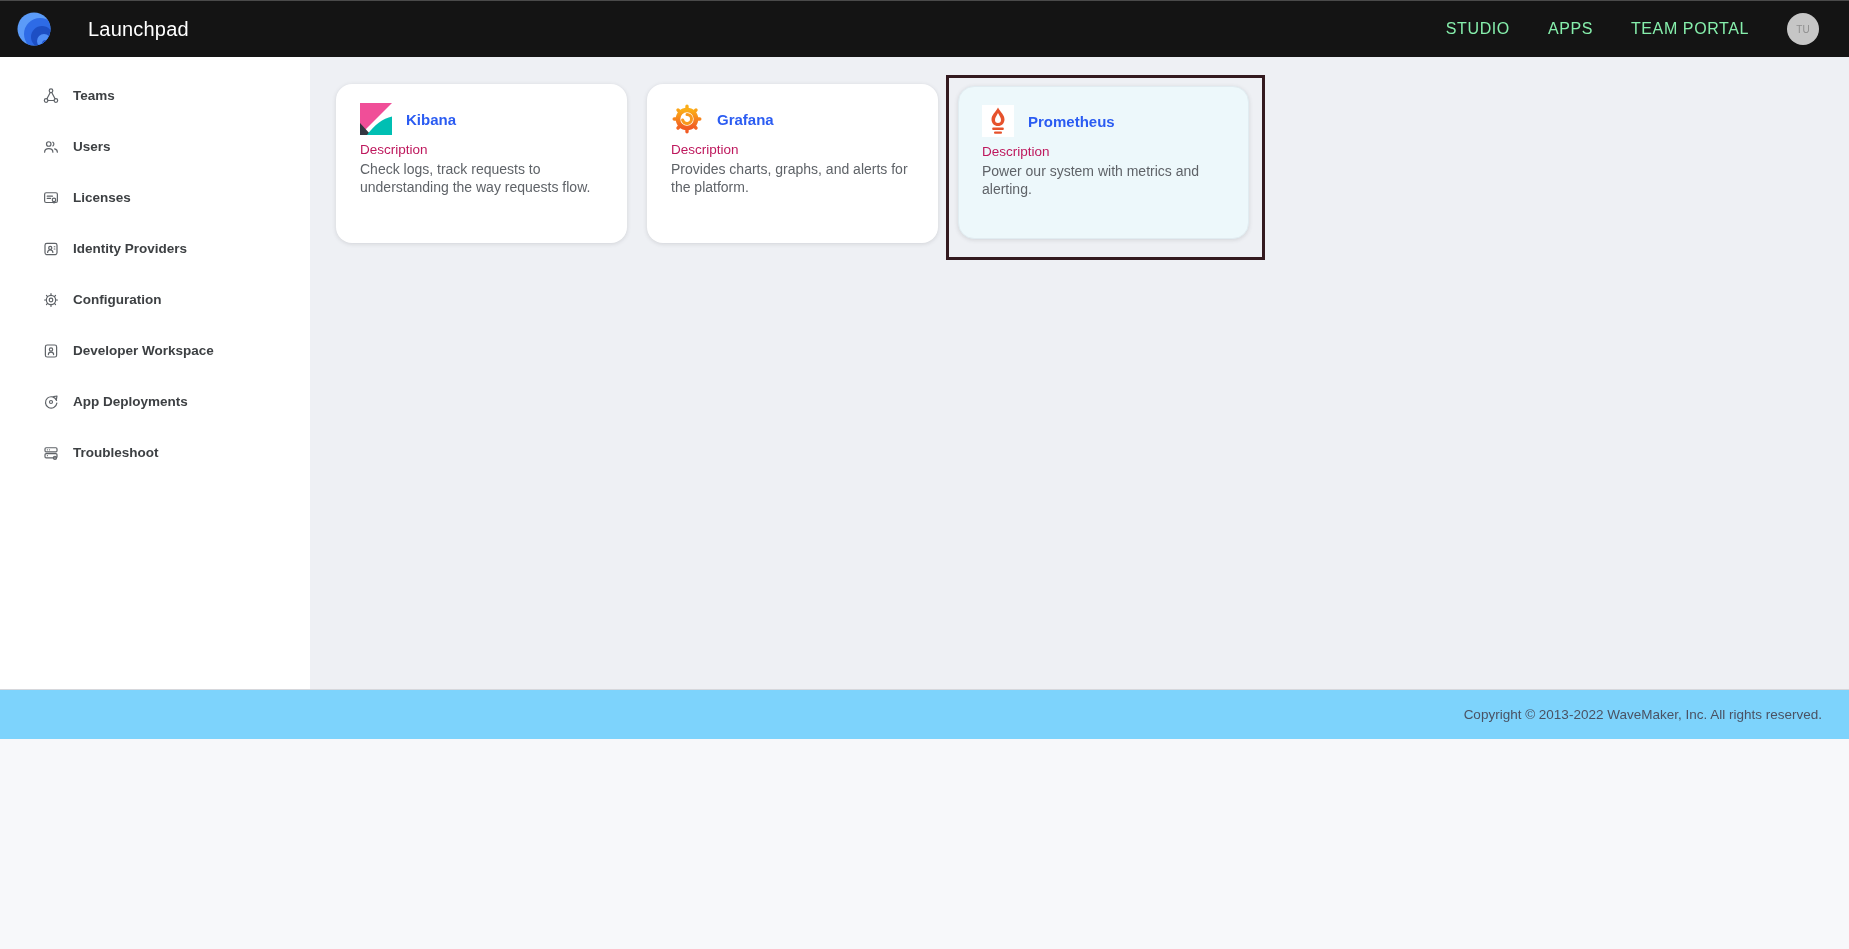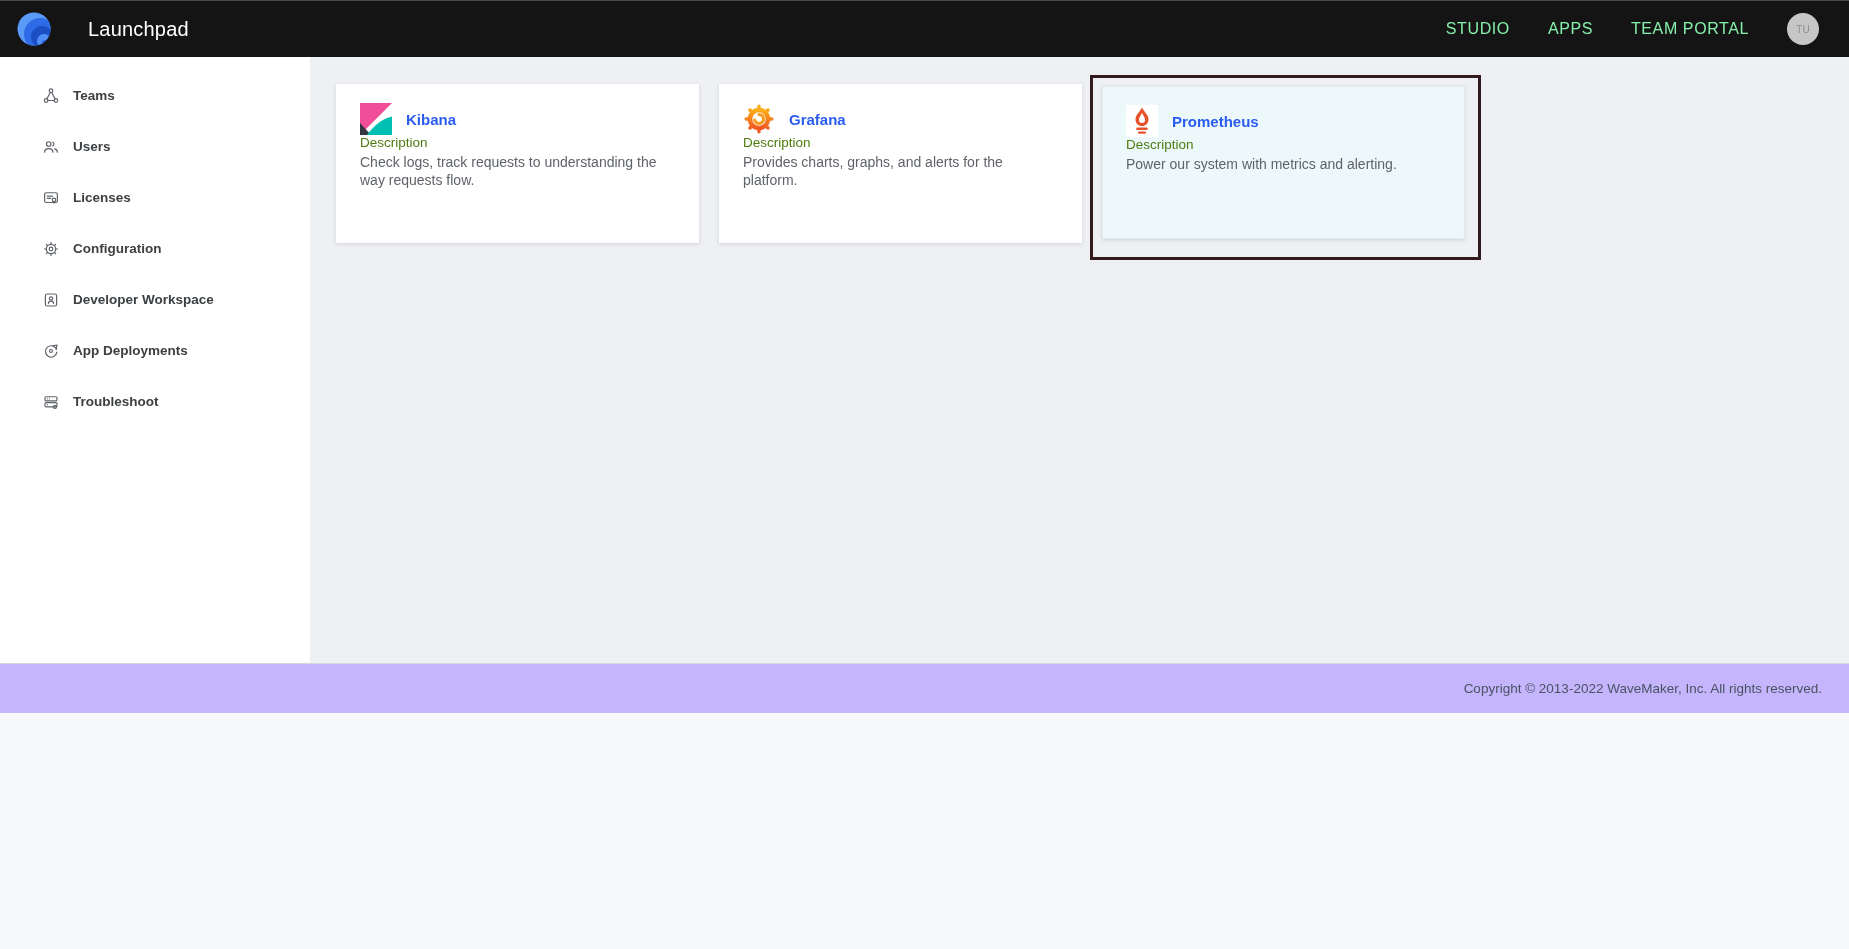--- a/index.html
+++ b/index.html
@@ -46,48 +46,48 @@
   .side-icon { width:18px; height:18px; flex:0 0 18px; color:#5f6368; display:flex; }
   .side-icon svg { width:18px; height:18px; }
   .side-label { color:#3d4043; font-size:13.5px; font-weight:700; }
 
   .content {
     flex:1 1 auto; background:#eef0f4;
     padding:27px 26px; display:flex; align-items:flex-start;
   }
   .card-row { display:flex; gap:20px; align-items:flex-start; }
   .card {
-    width:363px; height:159px; background:#ffffff;
-    border-radius:0;
+    width:291px; height:159px; background:#ffffff;
+    border-radius:16px;
     box-shadow:0 1px 4px rgba(60,64,67,.16);
     padding:19px 24px; cursor:pointer;
   }
   .card-head { display:flex; align-items:center; gap:14px; }
   .app-logo { width:32px; height:32px; flex:0 0 32px; }
   .app-logo svg { width:32px; height:32px; display:block; }
   .card-title { color:#2b5cf2; font-size:15px; font-weight:700; cursor:pointer; }
-  .desc-label { color:#4d7c0f; font-size:13.5px; }
+  .desc-label { margin-top:7px; color:#be185d; font-size:13.5px; }
   .desc-text  { margin-top:4px; color:#5f6368; font-size:14px; line-height:1.28; }
 
   .highlight-box {
     border:3px solid #331a1f;
     padding:8px 13px 18px 9px;
     margin:-9px 0 0 -12px;
     background:transparent;
   }
   .card.highlighted {
     background:#edf8fb;
     border:1px solid #e1ecf1;
     height:153px; padding:18px 23px;
   }
 
   
   .footer {
     flex:0 0 50px; height:50px;
-    background:#c4b5fd;
+    background:#7dd3fc;
     border-top:1px solid #d6d7db;
     display:flex; align-items:center; justify-content:flex-end;
     padding-right:27px;
   }
   .footer-text { color:#4a5263; font-size:13.5px; }
   .bottom-strip { flex:1 1 auto; background:#f7f8fa; }
 </style>
 </head>
 <body>
 
@@ -154,20 +154,31 @@
           <svg viewBox="0 0 24 24" fill="none" stroke="currentColor" stroke-width="1.6" stroke-linecap="round">
             <rect x="3.5" y="5" width="17" height="13" rx="2"></rect>
             <path d="M7 9.5 h7 M7 12.5 h4.5"></path>
             <circle cx="16" cy="14.5" r="2.3"></circle>
             <path d="M16 17 v1.8"></path>
           </svg>
         </span>
         <span class="side-label">Licenses</span>
       </div>
 
+      <div class="side-item">
+        <span class="side-icon">
+          <svg viewBox="0 0 24 24" fill="none" stroke="currentColor" stroke-width="1.6" stroke-linecap="round">
+            <rect x="4" y="4.5" width="16" height="15" rx="2.5"></rect>
+            <circle cx="11" cy="10.5" r="2.1"></circle>
+            <path d="M7.5 16.5 c0-2.1 1.6-3.2 3.5-3.2 s3.5 1.1 3.5 3.2"></path>
+            <path d="M16.3 9 h.9 M16.3 12 h.9"></path>
+          </svg>
+        </span>
+        <span class="side-label">Identity Providers</span>
+      </div>
 
       <div class="side-item">
         <span class="side-icon">
           <svg viewBox="0 0 24 24" fill="none" stroke="currentColor" stroke-width="1.6" stroke-linecap="round">
             <circle cx="12" cy="12" r="6.2"></circle>
             <circle cx="12" cy="12" r="2.4"></circle>
             <path d="M12 3.4 v2 M12 18.6 v2 M3.4 12 h2 M18.6 12 h2 M6 6 l1.4 1.4 M16.6 16.6 L18 18 M18 6 l-1.4 1.4 M7.4 16.6 L6 18"></path>
           </svg>
         </span>
         <span class="side-label">Configuration</span>

